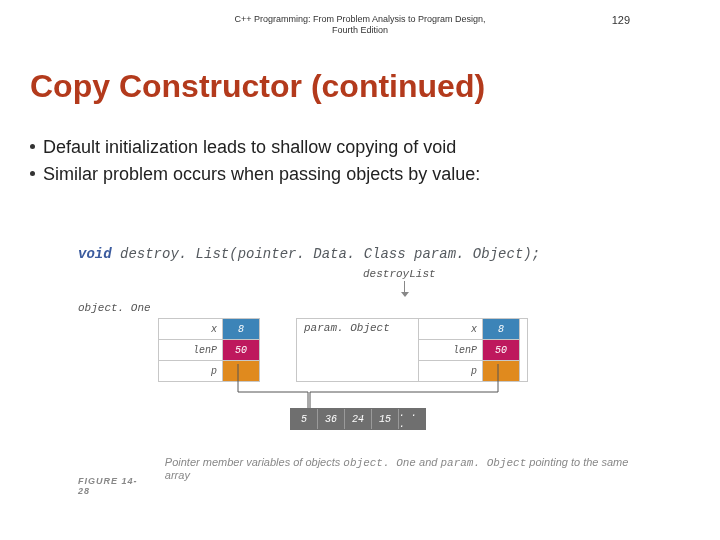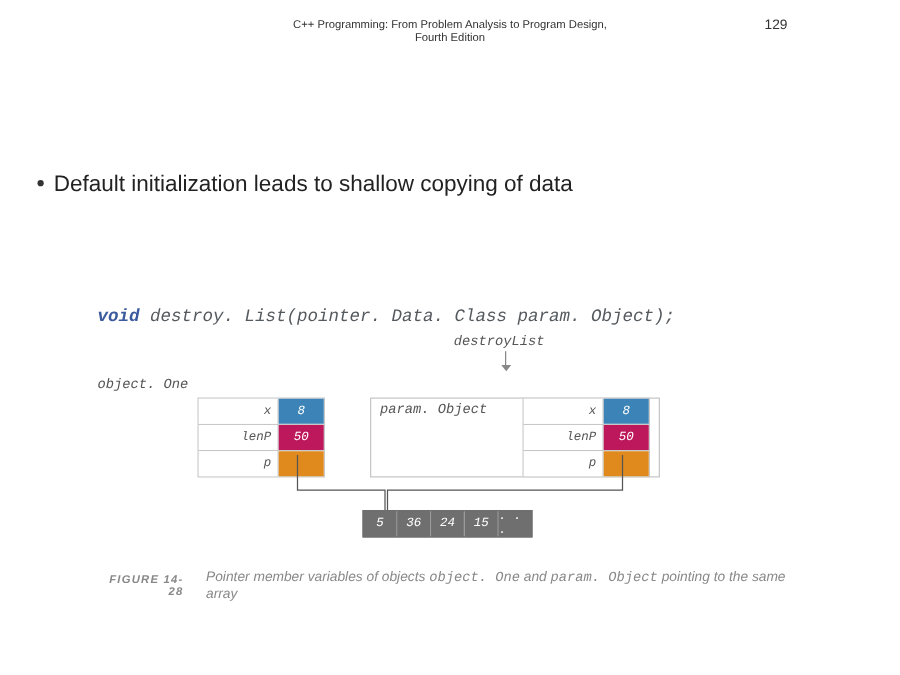--- a/index.html
+++ b/index.html
@@ -203,42 +203,46 @@
     font-size: 11px;
     color: #888;
     width: 560px;
   }
   .fig-caption .fignum {
     font-weight: bold;
     letter-spacing: 1px;
     font-size: 9px;
     color: #888;
     margin-right: 18px;
-    margin-top: 2px;
-    text-align: right;
+    margin-top: 20px;
   }
   .fig-caption .ftxt .mono {
     font-family: Consolas, "Courier New", monospace;
   }
 </style>
 </head>
 <body>
 
 <div class="slide">
 
   <div class="header-band">
     <div class="book-title">C++ Programming: From Problem Analysis to Program Design, Fourth Edition</div>
     <div class="page-num">129</div>
   </div>
 
+  <div class="title">Copy Constructor (continued)</div>
 
   <div class="bullets">
     <div class="bullet">
       <span class="dot"></span>
-      <span>Default initialization leads to shallow copying of data</span>
+      <span>Default initialization leads to shallow copying of void</span>
+    </div>
+    <div class="bullet">
+      <span class="dot"></span>
+      <span>Similar problem occurs when passing objects by value:</span>
     </div>
   </div>
 
   <div class="figure">
 
     <div class="code-line">
       <span class="kw">void</span><span> destroy. List(pointer. Data. Class  param. Object);</span>
     </div>
 
     <div class="destroy-label">destroyList</div>

